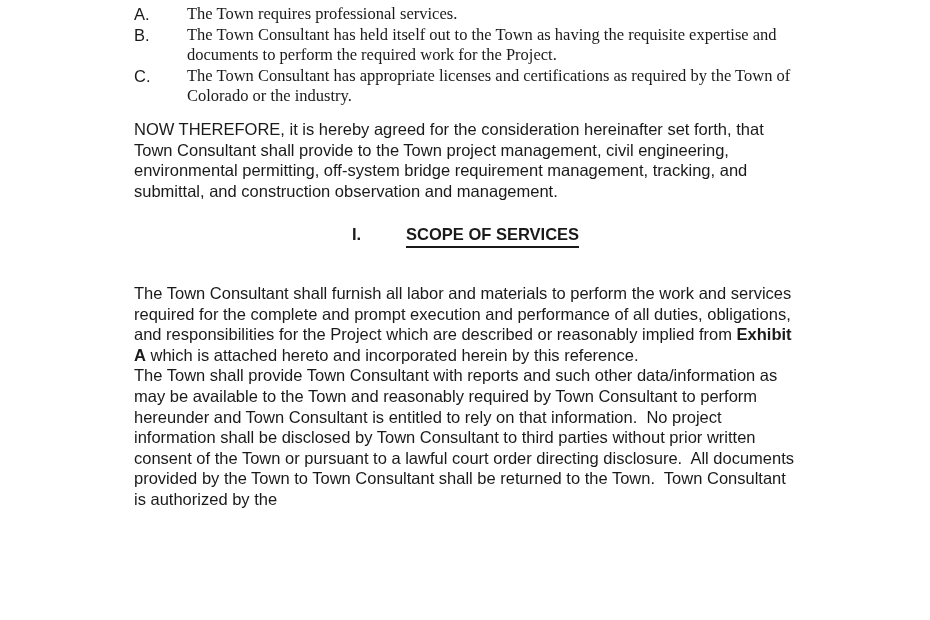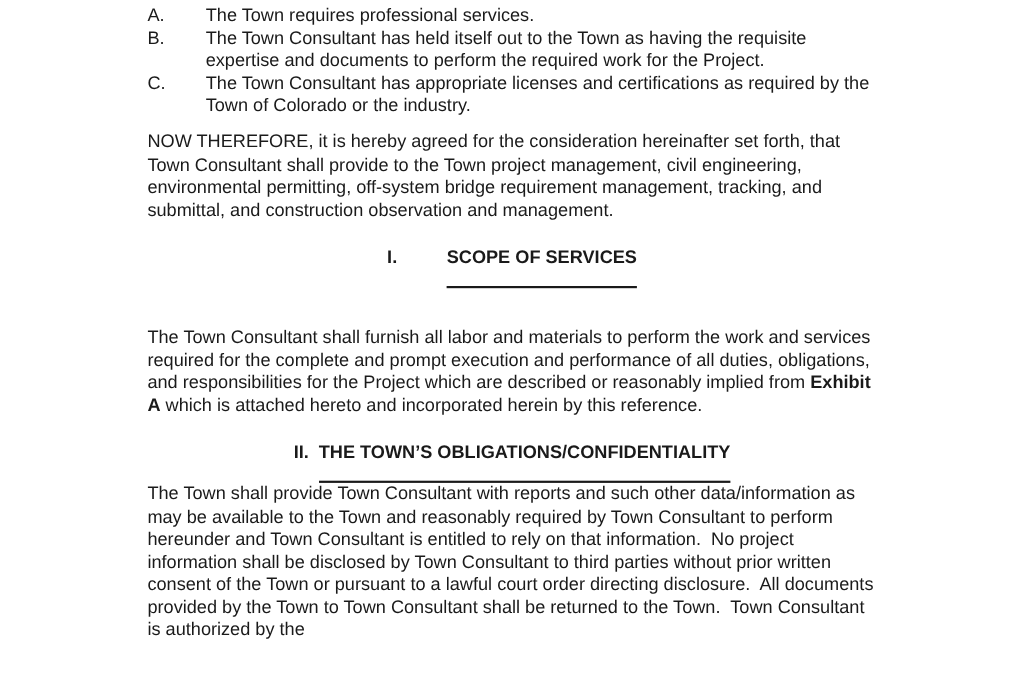--- a/index.html
+++ b/index.html
@@ -35,20 +35,21 @@
   .recital-row {
     display: flex;
   }
   .recital-label {
     width: 53px;
     flex-shrink: 0;
   }
   .recital-text {
     flex: 1;
     white-space: pre-wrap;
+    font-family: Liberation Serif, serif;
   }
   .para {
     margin: 0;
     white-space: pre-wrap;
   }
   .para-now { margin-top: 12px; }
   .para-scope { margin-top: 35px; }
   .para-obligations { }
   .section-heading {
     margin: 0;
@@ -66,21 +67,21 @@
     display: inline-block;
     width: 45px;
   }
   .spacer-narrow {
     display: inline-block;
     width: 9px;
   }
   .section-title {
     display: inline-block;
     border-bottom: 2px solid #1a1a1a;
-    padding-bottom: 15px;
+    padding-bottom: 1px;
   }
   .bold-inline {
     font-weight: bold;
   }
 </style>
 </head>
 <body>
 
 <div class="page">
   <div class="content">
@@ -101,20 +102,17 @@
     </div>
 
     <p class="para para-now">NOW THEREFORE, it is hereby agreed for the consideration hereinafter set forth, that Town Consultant shall provide to the Town project management, civil engineering, environmental permitting, off-system bridge requirement management, tracking, and submittal, and construction observation and management.</p>
 
     <h2 class="section-heading heading-1">
       <span class="section-number">I.</span><span class="spacer-wide"></span><span class="section-title">SCOPE OF SERVICES</span>
     </h2>
 
     <p class="para para-scope"><span>The Town Consultant shall furnish all labor and materials to perform the work and services required for the complete and prompt execution and performance of all duties, obligations, and responsibilities for the Project which are described or reasonably implied from </span><span class="bold-inline">Exhibit A</span><span> which is attached hereto and incorporated herein by this reference.</span></p>
 
-    <h2 class="section-heading heading-2">
-      <span class="section-number">II.</span><span class="spacer-narrow"></span><span class="section-title">THE TOWN’S OBLIGATIONS/CONFIDENTIALITY</span>
-    </h2>
 
     <p class="para para-obligations">The Town shall provide Town Consultant with reports and such other data/information as may be available to the Town and reasonably required by Town Consultant to perform hereunder and Town Consultant is entitled to rely on that information.  No project information shall be disclosed by Town Consultant to third parties without prior written consent of the Town or pursuant to a lawful court order directing disclosure.  All documents provided by the Town to Town Consultant shall be returned to the Town.  Town Consultant is authorized by the</p>
 
   </div>
 </div>
 
 </body></html>

